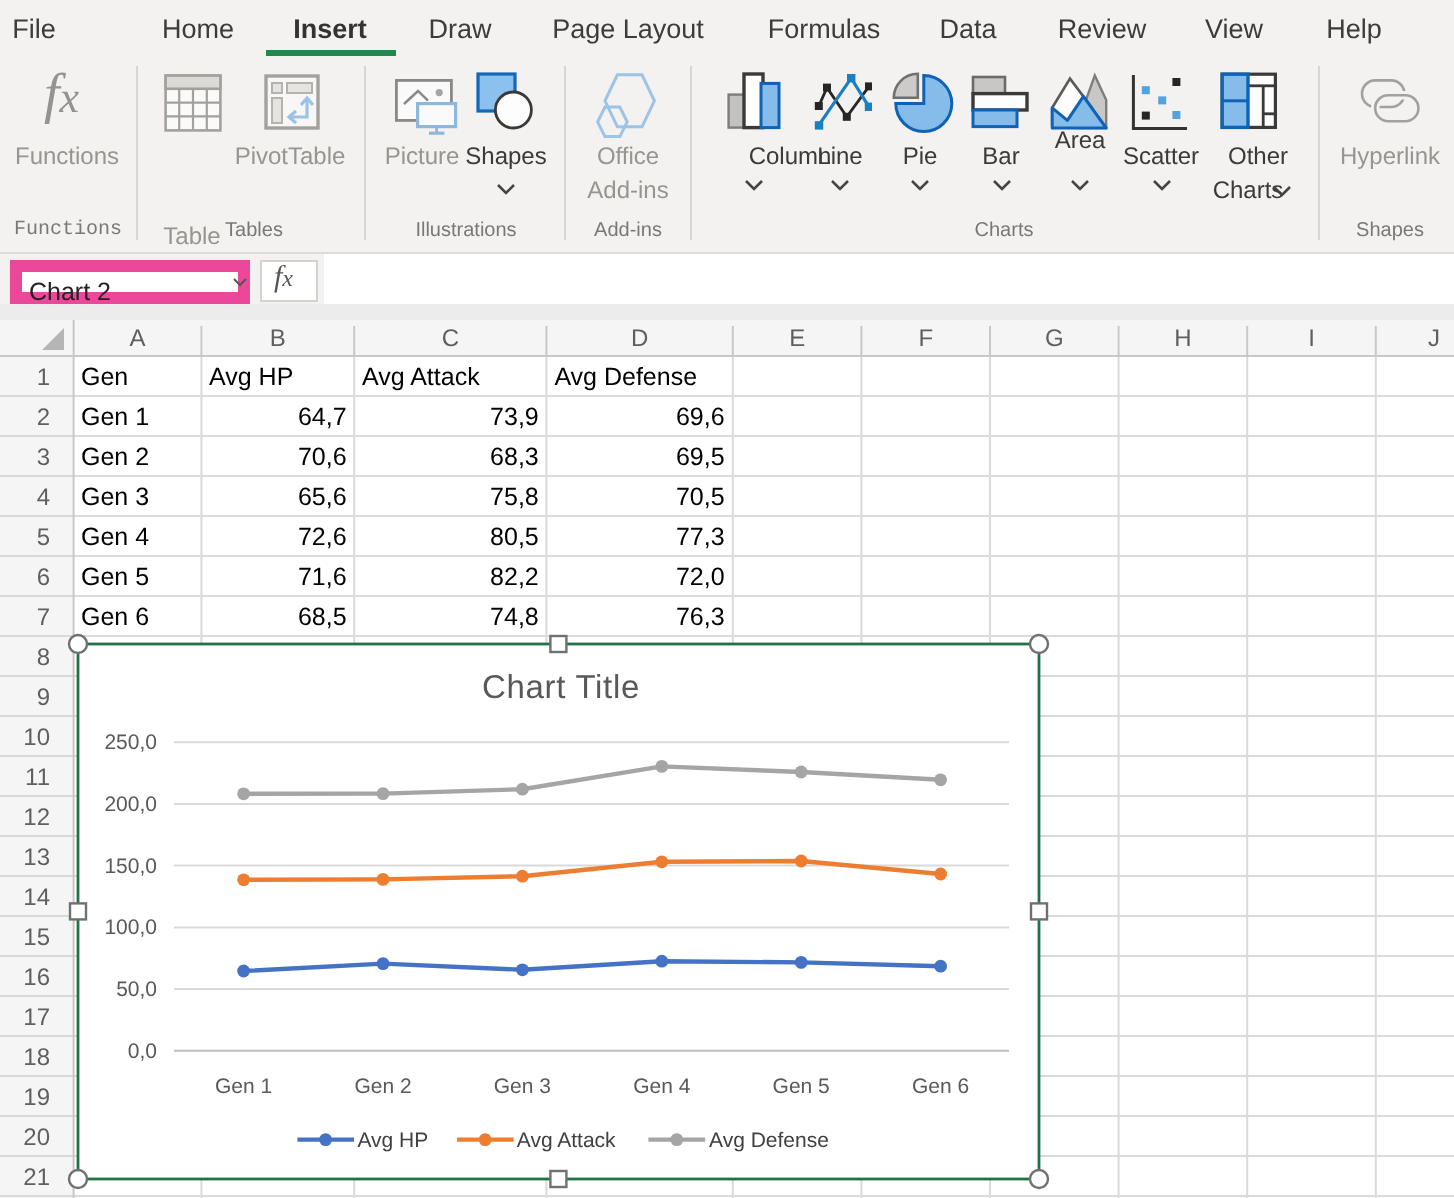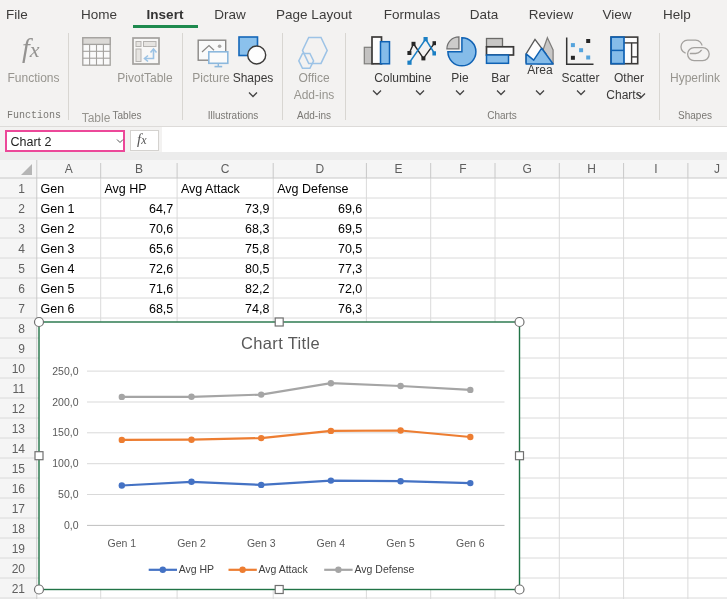--- a/index.html
+++ b/index.html
@@ -191,21 +191,21 @@
 
   <svg class="abs" style="left:679px;top:38px;" width="34" height="26">
     <rect x="2" y="2.2" width="21.2" height="13.3" rx="6.6" fill="none" stroke="#a3a19e" stroke-width="1.3"></rect>
     <rect x="8.6" y="9.6" width="21.6" height="13" rx="6.5" fill="none" stroke="#f3f2f1" stroke-width="4.2"></rect>
     <rect x="8.6" y="9.6" width="21.6" height="13" rx="6.5" fill="none" stroke="#a3a19e" stroke-width="1.3"></rect>
   </svg>
 
   <div class="abs" style="left:0;top:127px;width:727px;height:33px;background:#f3f2f1;"></div>
   <div class="abs" style="left:0;top:152px;width:727px;height:8px;background:#ececec;"></div>
   <div class="abs" style="left:162px;top:127px;width:565px;height:25px;background:#fff;"></div>
-  <div class="abs" style="left:4.5px;top:129.5px;width:120px;height:22px;background:#fff;border:2px solid #ec4899;font-size:12.5px;color:#222;line-height:20px;padding-left:4px;box-sizing:border-box;">Chart 2</div>
+  <div class="abs" style="left:4.5px;top:129.5px;width:120px;height:22px;background:#fff;border:6px solid #ec4899;font-size:12.5px;color:#222;line-height:20px;padding-left:4px;box-sizing:border-box;">Chart 2</div>
   <svg class="abs" style="left:115.5px;top:137.5px;" width="8" height="6">
       <polyline points="1,1.5 4,4.5 7,1.5" fill="none" stroke="#555" stroke-width="1"></polyline>
     </svg>
   <div class="abs" style="left:129.5px;top:129.5px;width:29px;height:21px;background:#fff;border:1px solid #d4d2cf;box-sizing:border-box;"></div>
   <div class="abs" style="left:137px;top:131px;font-family:'Liberation Serif',serif;font-style:italic;font-size:15px;color:#555;">f<span style="font-size:12px;">x</span></div>
 
   <div class="abs" style="left:0;top:160px;width:727px;height:439px;">
     <svg width="727" height="439" style="position:absolute;left:0;top:0;">
 
       <rect x="0" y="0" width="727" height="18" fill="#f5f5f5"></rect>

